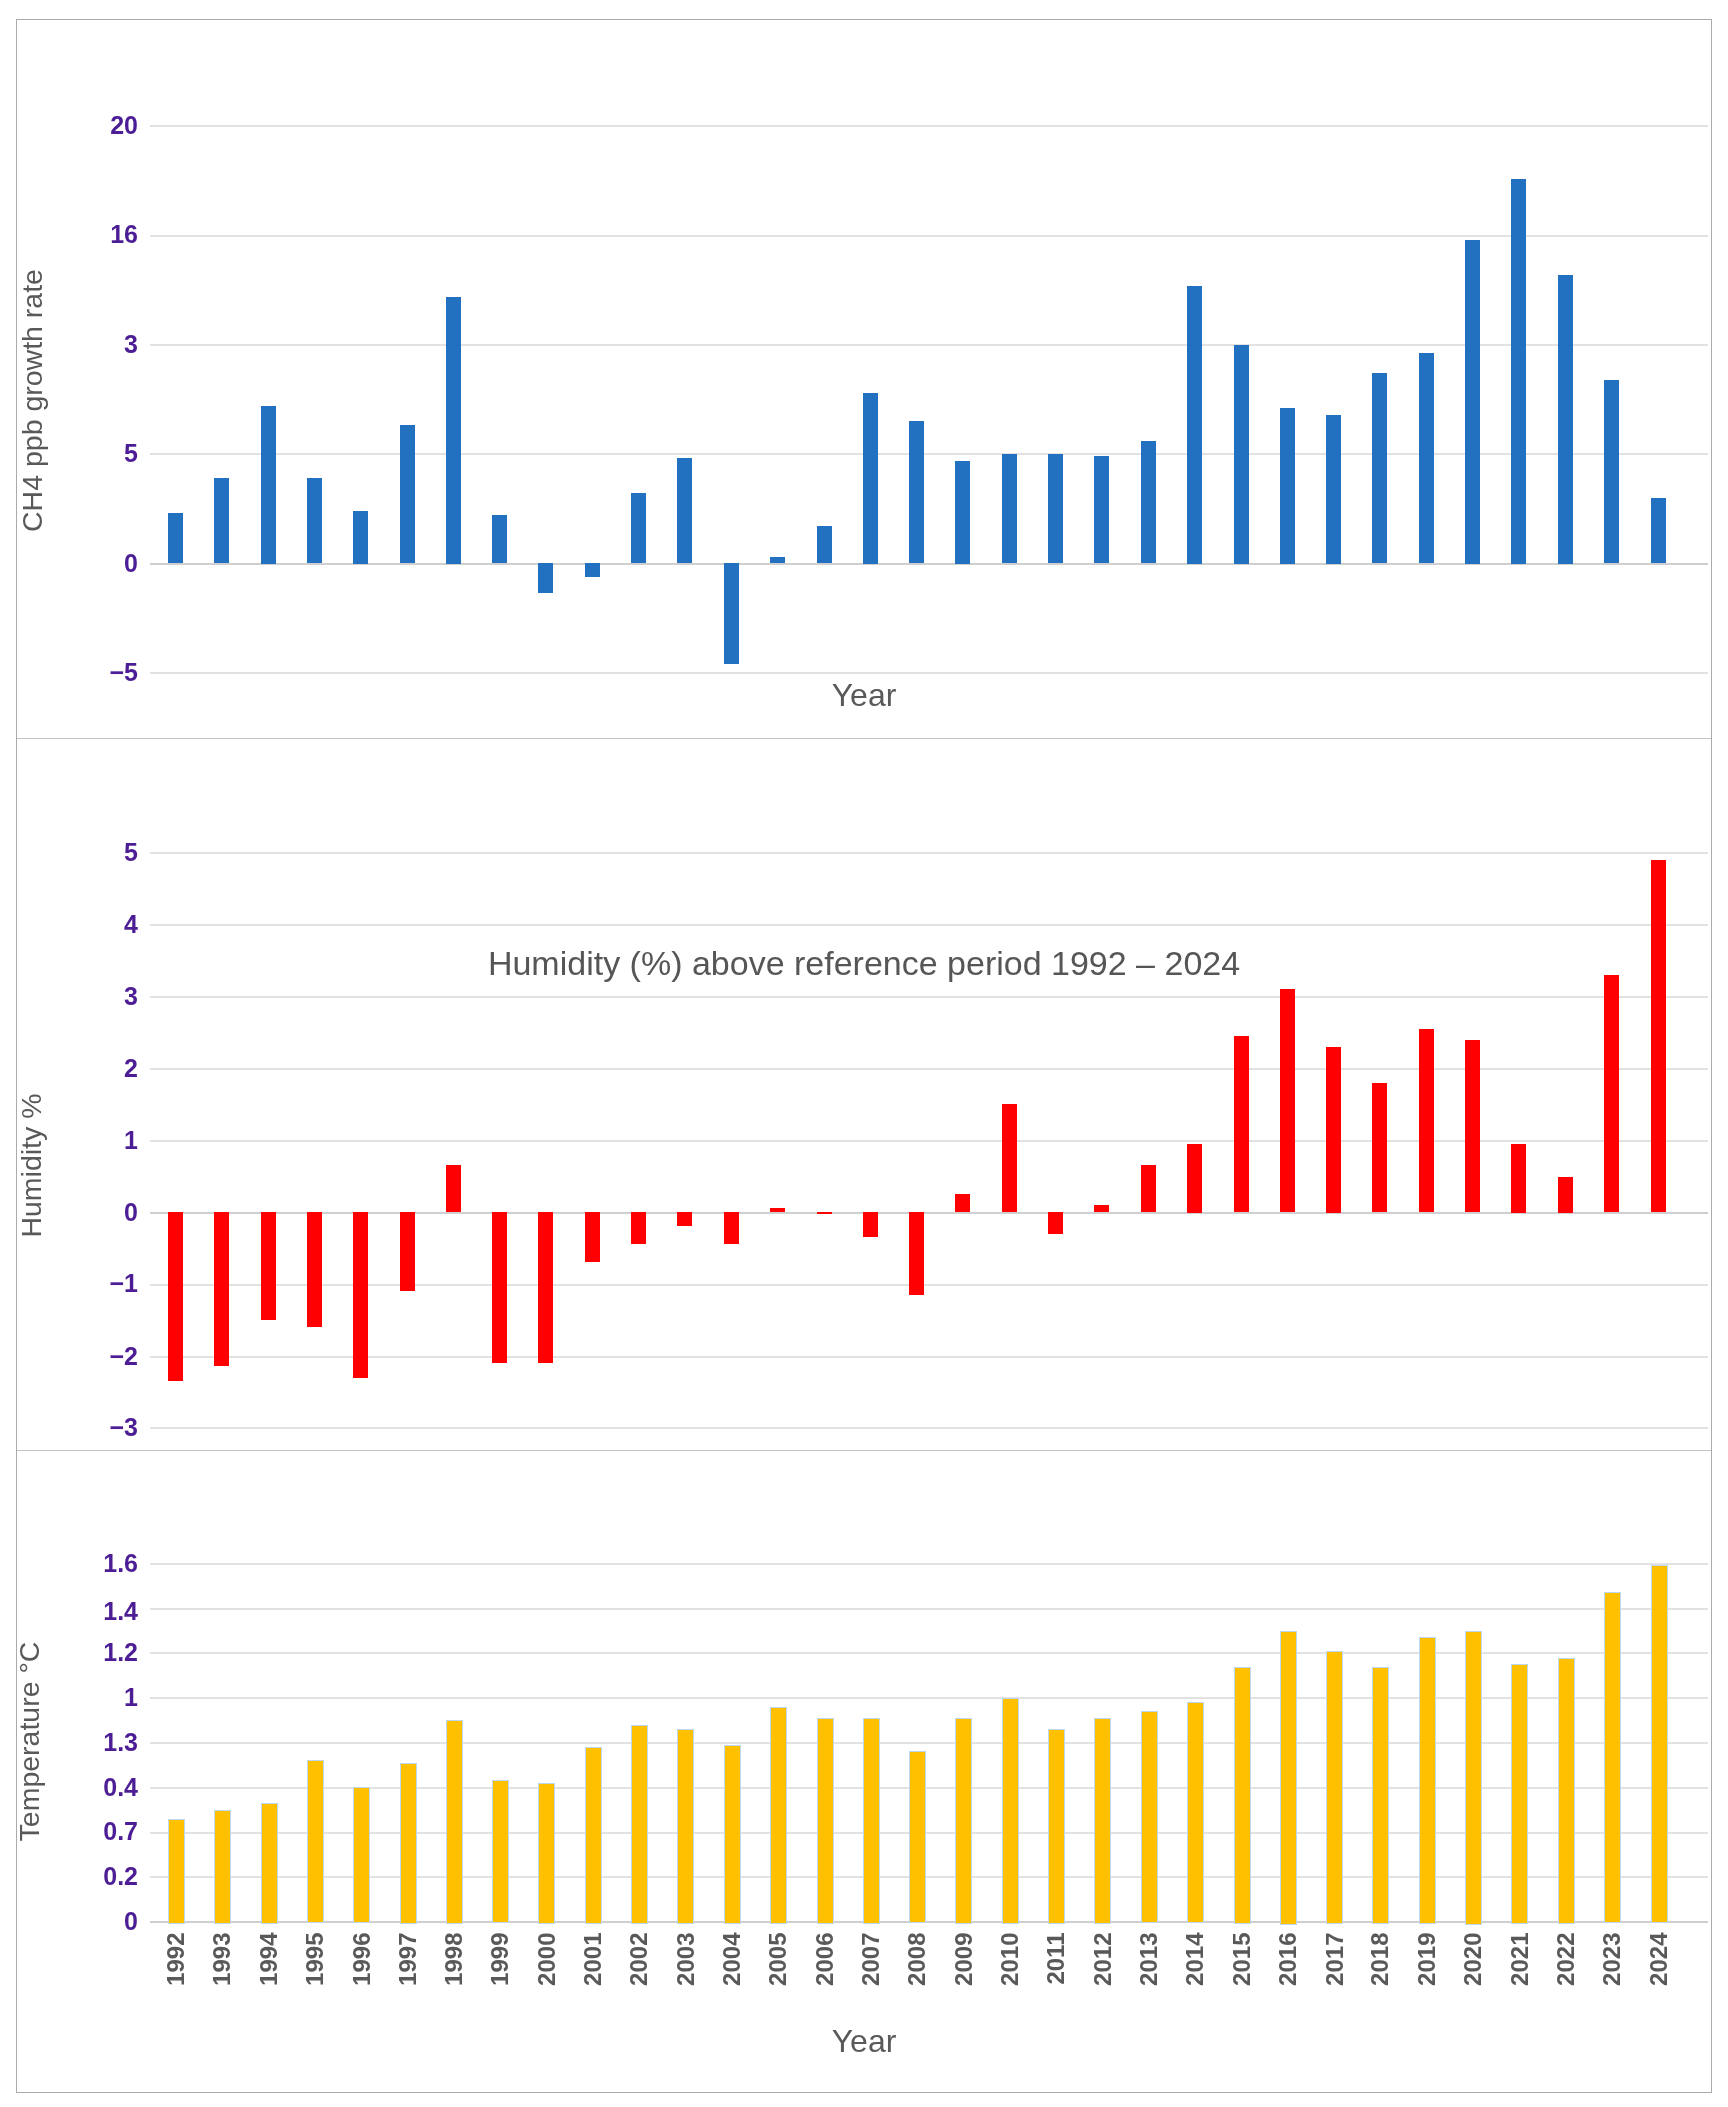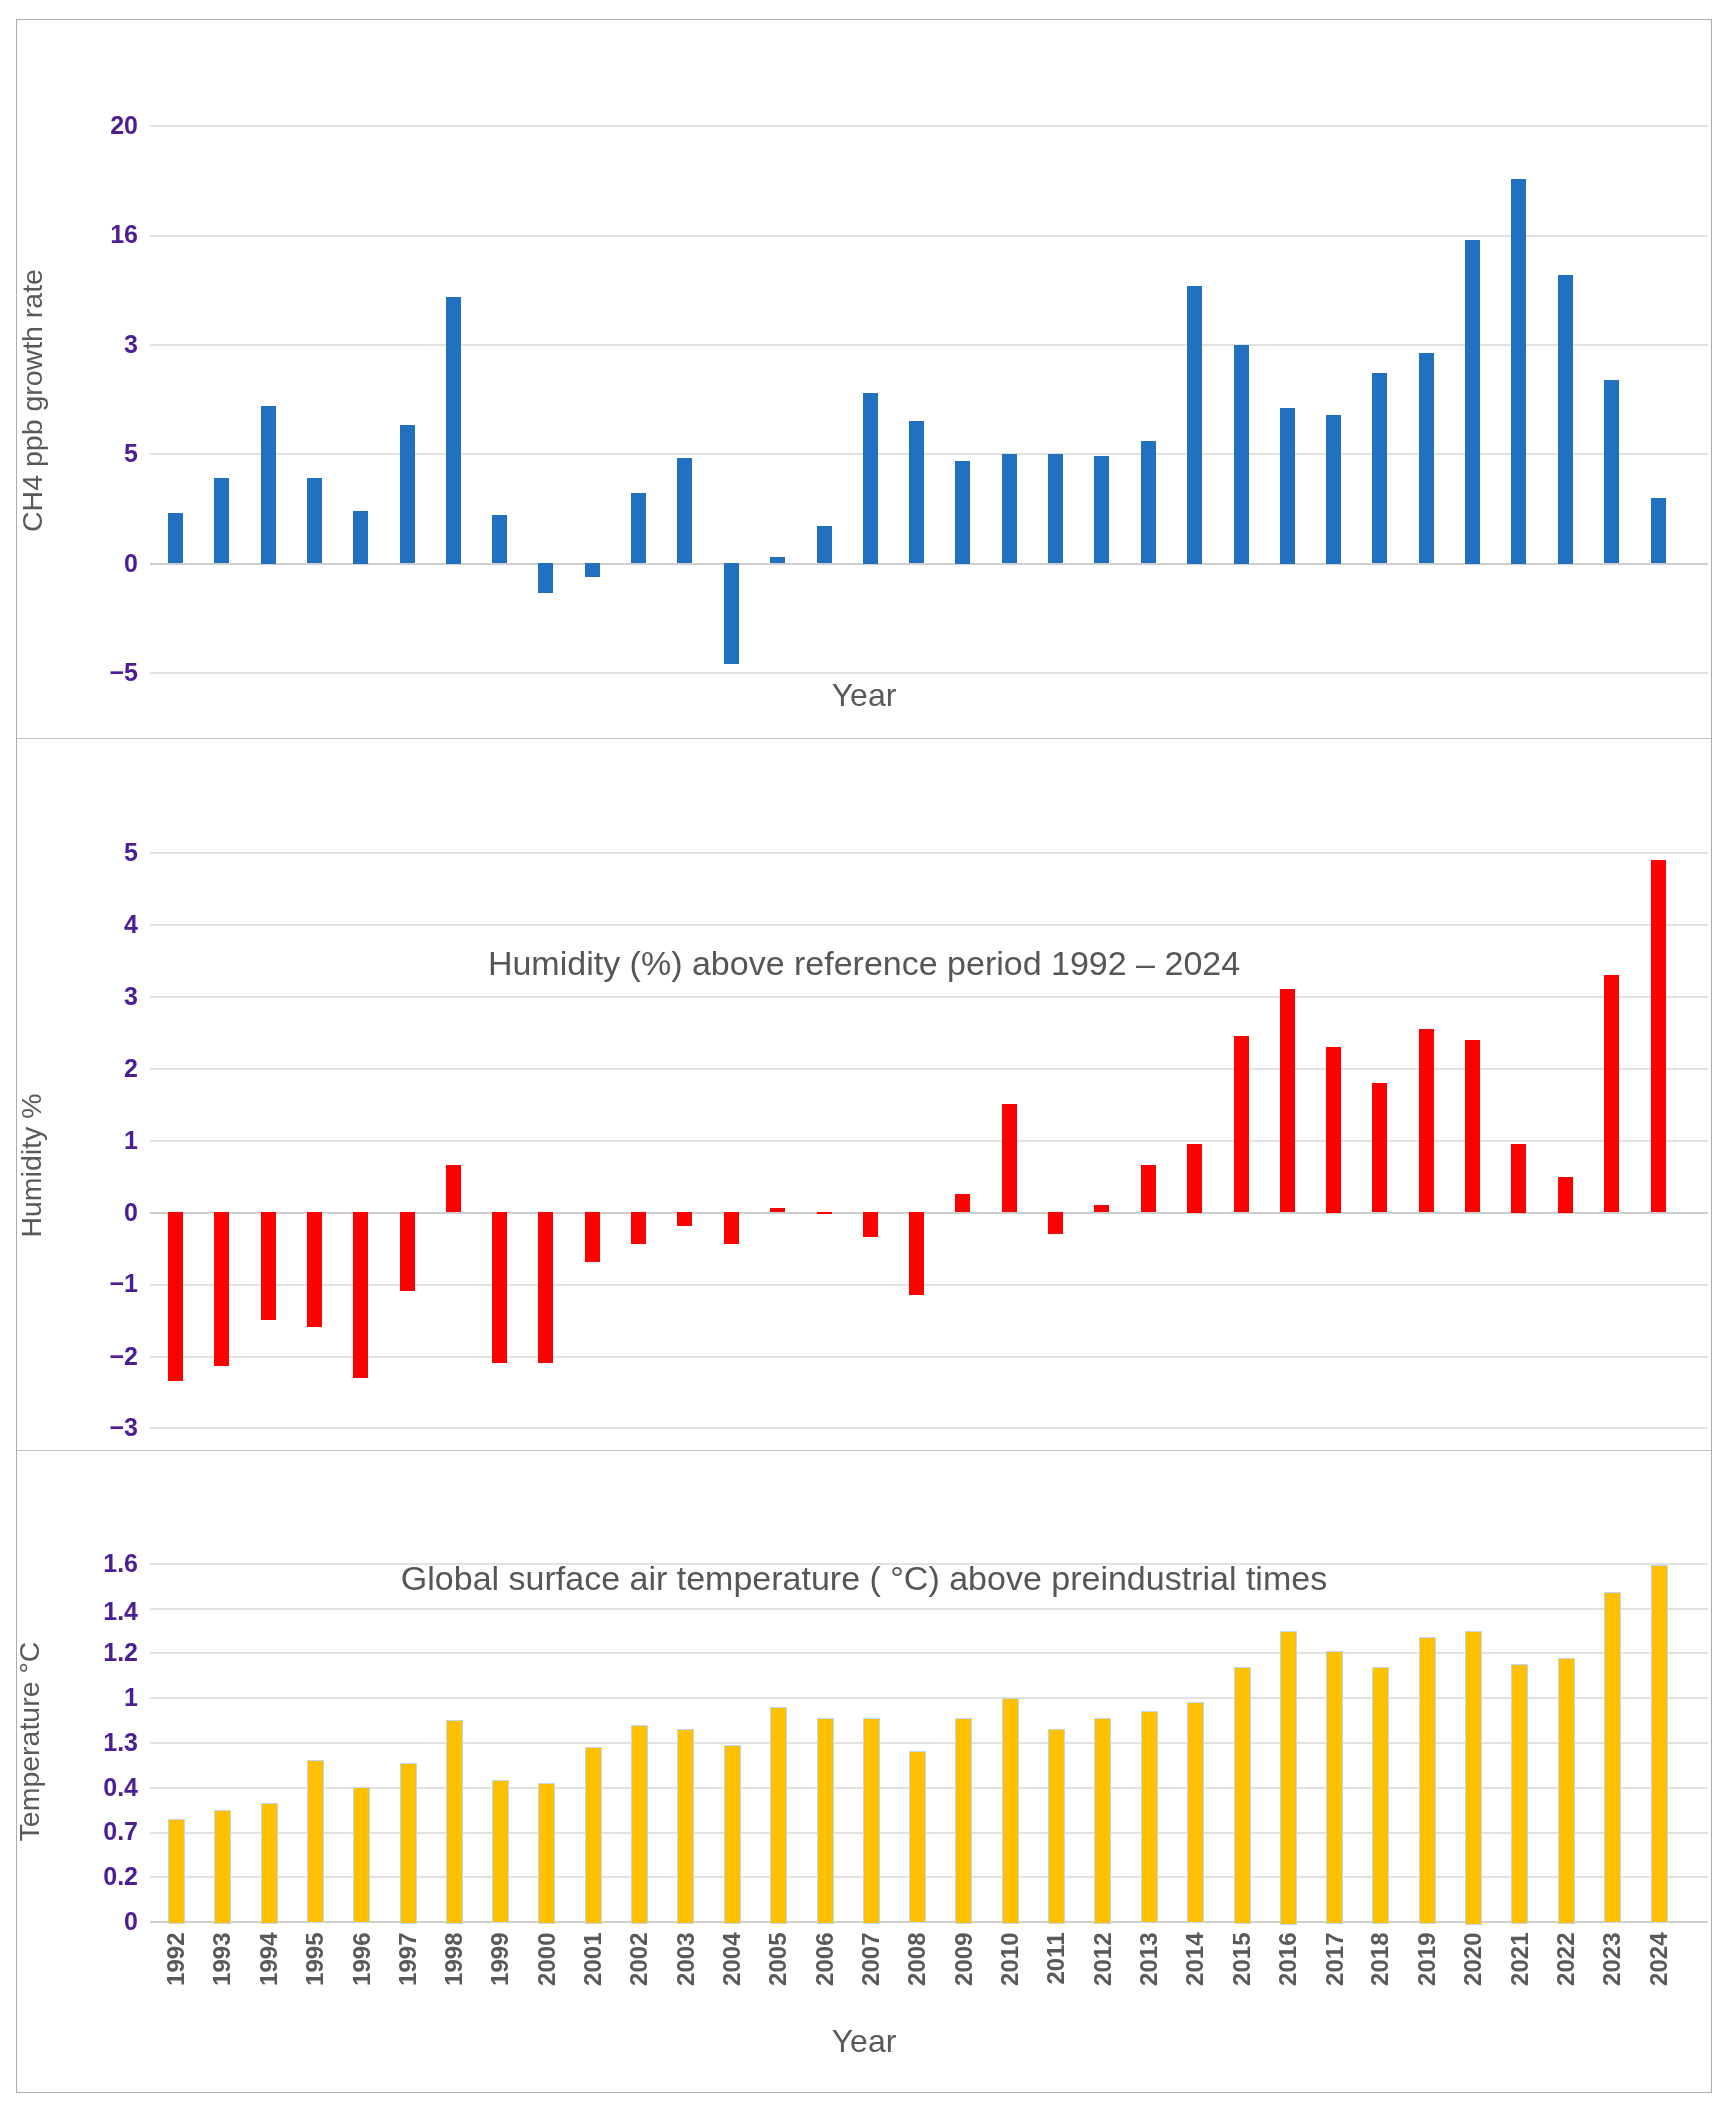--- a/index.html
+++ b/index.html
@@ -135,21 +135,20 @@
           <div class="bar" title="2019: 2.55" style="left: 1402px; top: 290px; width: 14.8px; height: 183px; background: rgb(255, 0, 0);"></div>
           <div class="bar" title="2020: 2.4" style="left: 1448px; top: 301px; width: 14.8px; height: 172px; background: rgb(255, 0, 0);"></div>
           <div class="bar" title="2021: 0.95" style="left: 1494px; top: 405px; width: 14.8px; height: 69px; background: rgb(255, 0, 0);"></div>
           <div class="bar" title="2022: 0.5" style="left: 1541px; top: 438px; width: 14.8px; height: 36px; background: rgb(255, 0, 0);"></div>
           <div class="bar" title="2023: 3.3" style="left: 1587px; top: 236px; width: 14.8px; height: 237px; background: rgb(255, 0, 0);"></div>
           <div class="bar" title="2024: 4.9" style="left: 1634px; top: 121px; width: 14.8px; height: 352px; background: rgb(255, 0, 0);"></div>
         </div>
     </section>
 
     <section class="panel" id="panel-2" style="height:636px;">
-      <div class="chart-title" style="top:108px;">Global surface air temperature ( °C) above preindustrial times</div>
       <div class="axis-title-y" style="left:-251px;top:274px;">Temperature °C</div>
       <div class="axis-title-x" style="top:572px;">Year</div>
       <div class="plot" id="plot-2">
           <div class="gridline" style="left: 133px; width: 1558px; top: 112px;"></div>
           <div class="ytick" style="left: 16px; top: 98px;">1.6</div>
           <div class="gridline" style="left: 133px; width: 1558px; top: 157px;"></div>
           <div class="ytick" style="left: 16px; top: 146px;">1.4</div>
           <div class="gridline" style="left: 133px; width: 1558px; top: 201px;"></div>
           <div class="ytick" style="left: 16px; top: 187px;">1.2</div>
           <div class="gridline" style="left: 133px; width: 1558px; top: 246px;"></div>

